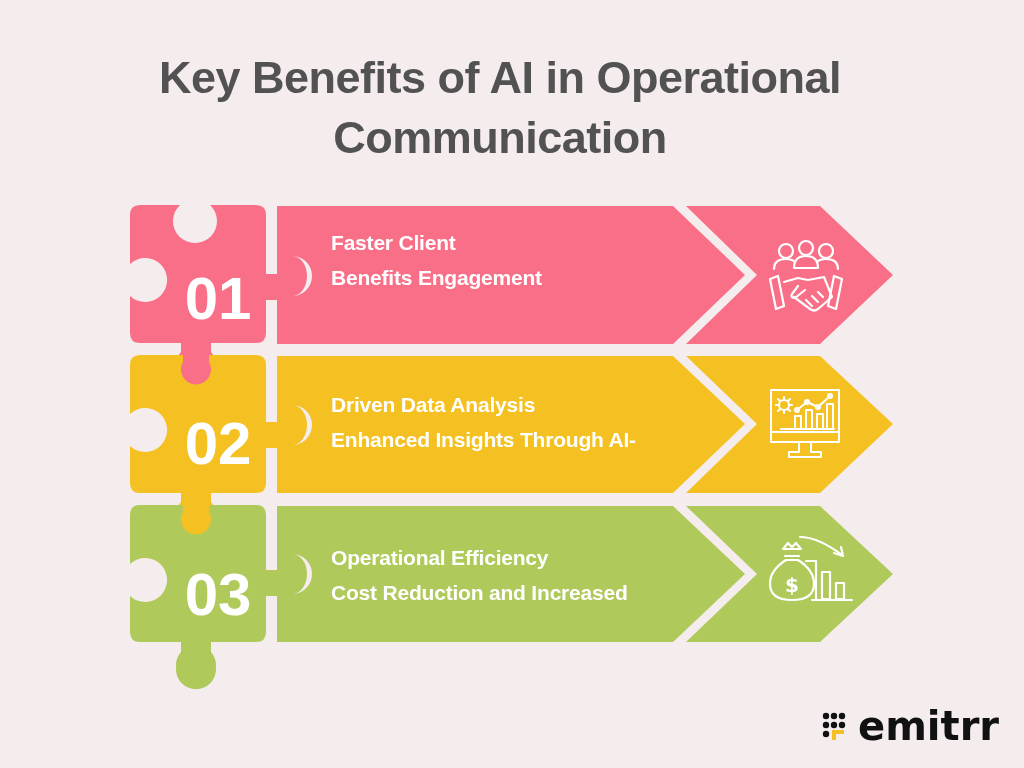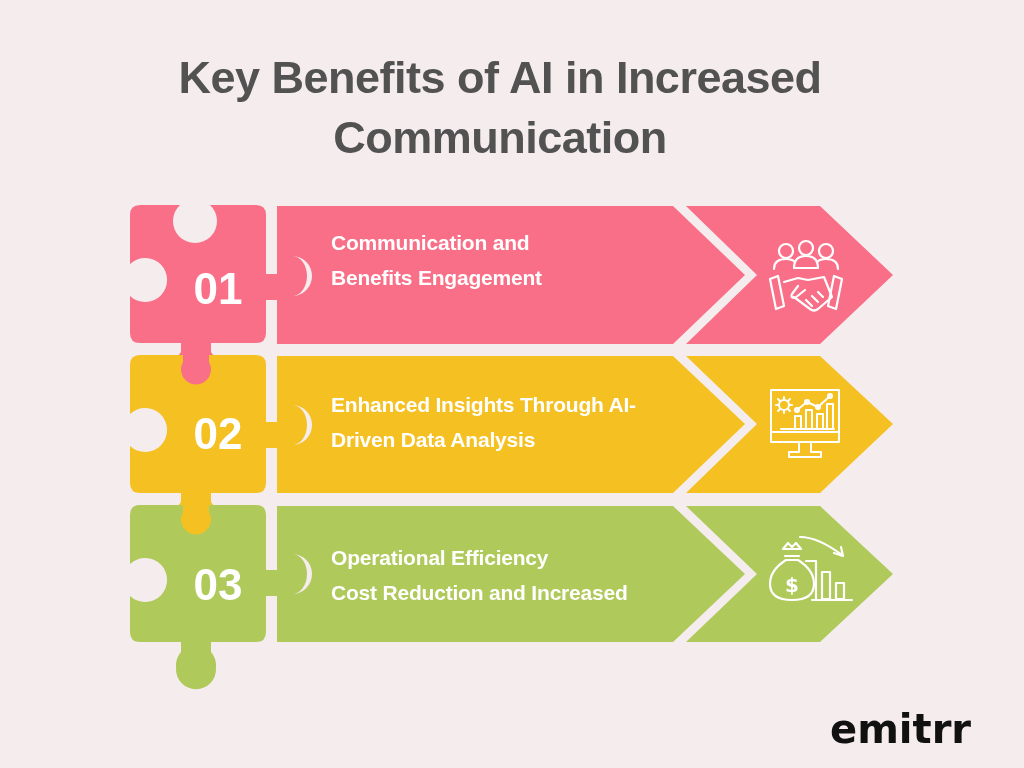--- a/index.html
+++ b/index.html
@@ -16,36 +16,36 @@
       letter-spacing: -0.5px;
     }
     .title span { display: block; }
     svg.canvas { position: absolute; left: 0; top: 0; }
     .row-text {
       position: absolute; color: #ffffff; font-weight: bold;
       font-size: 21px; line-height: 35px; letter-spacing: -0.2px;
     }
     .row-num {
       position: absolute; color: #ffffff; font-weight: bold;
-      font-size: 44px; width: 110px; text-align: center;
+      font-size: 60px; width: 110px; text-align: center;
     }
     .logo {
       position: absolute; left: 822px; top: 706px; height: 40px;
-      display: flex; align-items: center; flex-direction: column;
+      display: flex; align-items: center;
     }
     .logo-text {
       font-weight: bold; font-size: 40px; color: #111111;
       letter-spacing: 0px; margin-left: 8px; font-family: "DejaVu Sans", sans-serif;
     }
   </style>
 </head>
 <body>
 
 <div class="title">
-  <span>Key Benefits of AI in Increased</span>
+  <span>Key Benefits of AI in Operational</span>
   <span>Communication</span>
 </div>
 
 <svg class="canvas" width="1024" height="768" viewBox="0 0 1024 768">
   <defs></defs>
 
   <g>
 
     <g>
       <path fill="#f96f87" d="
@@ -166,26 +166,26 @@
     <path d="M800,537 q18,0 42,18"></path>
     <path d="M834,553 l9,3 l-2,-9"></path>
   </g>
 </svg>
 
 <div class="row-num" style="left:163px; top:264px;">01</div>
 <div class="row-num" style="left:163px; top:409px;">02</div>
 <div class="row-num" style="left:163px; top:560px;">03</div>
 
 <div class="row-text" style="left:331px; top:225px;">
-  <div>Communication and</div>
+  <div>Faster Client</div>
   <div>Benefits Engagement</div>
 </div>
 <div class="row-text" style="left:331px; top:387px;">
+  <div>Driven Data Analysis</div>
   <div>Enhanced Insights Through AI-</div>
-  <div>Driven Data Analysis</div>
 </div>
 <div class="row-text" style="left:331px; top:540px;">
   <div>Operational Efficiency</div>
   <div>Cost Reduction and Increased</div>
 </div>
 
 <div class="logo">
   <svg width="28" height="32" viewBox="0 0 28 32">
     <circle cx="4" cy="6" r="3.2" fill="#111"></circle>
     <circle cx="12" cy="6" r="3.2" fill="#111"></circle>

